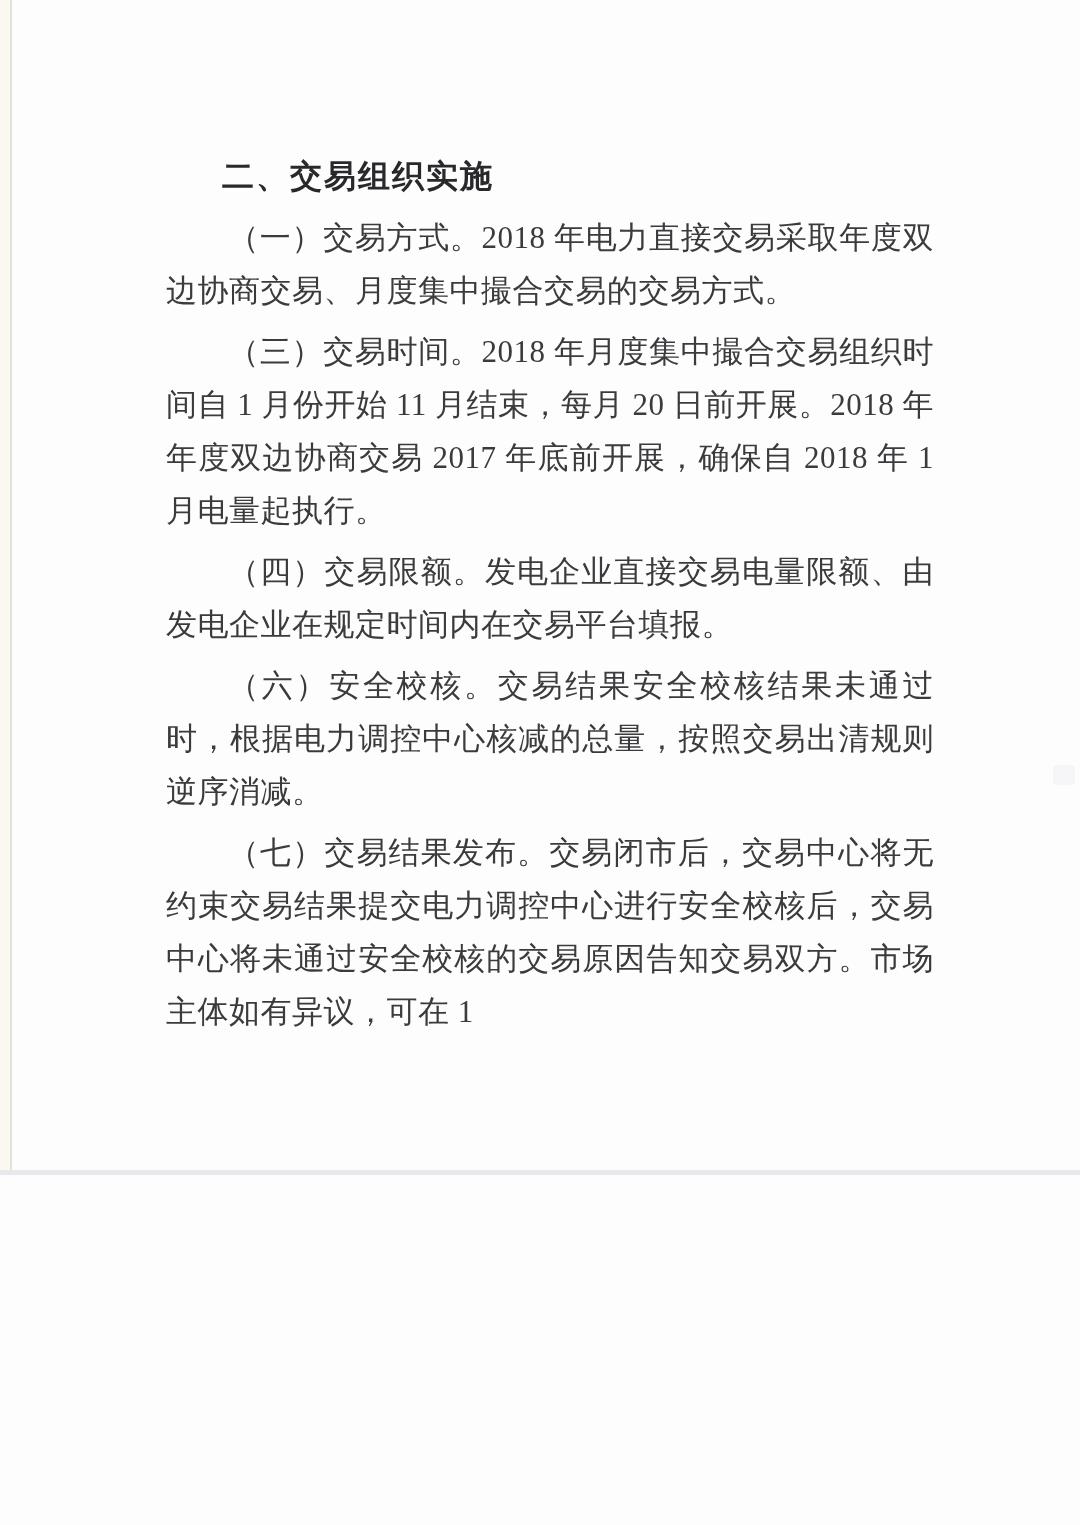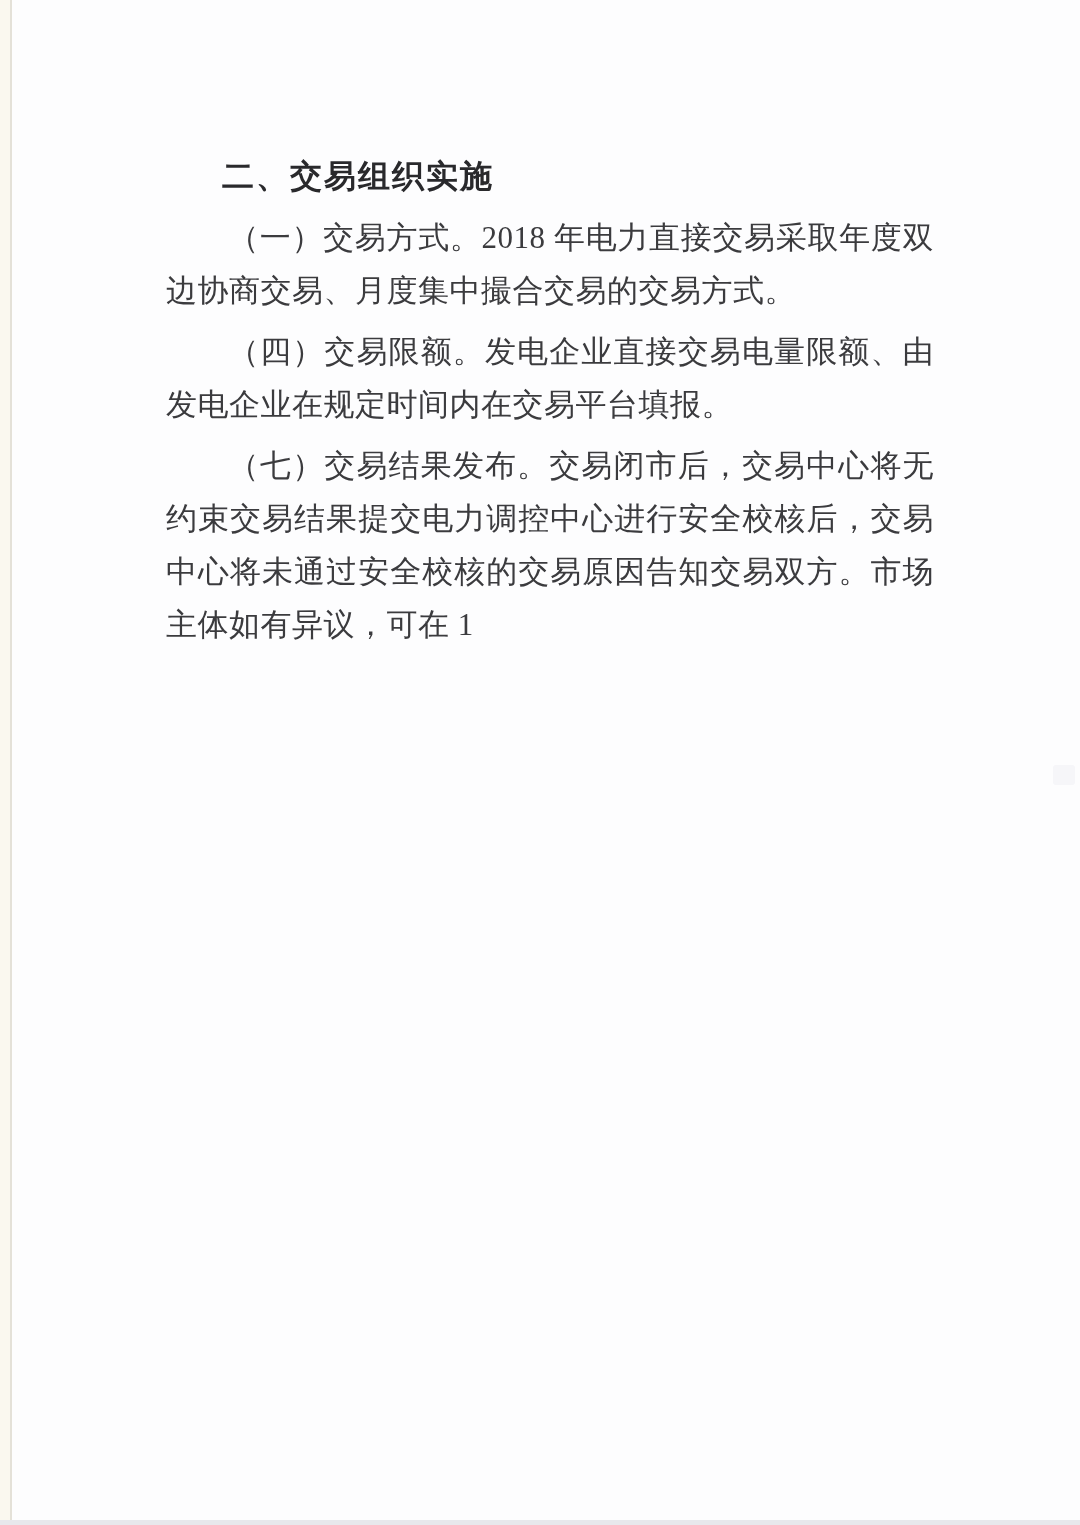--- a/index.html
+++ b/index.html
@@ -3,21 +3,21 @@
 <meta charset="utf-8">
 <style>
   html, body {
     margin: 0;
     padding: 0;
     background: #fdfdfe;
   }
   .page {
     position: relative;
     width: 1080px;
-    height: 1525px;
+    height: 1175px;
     background: #fdfdfe;
     overflow: hidden;
     font-family: "Liberation Serif", "DejaVu Serif", serif;
   }
   
   .edge-strip {
     position: absolute;
     left: 0; top: 0;
     width: 10px; height: 100%;
     background: #faf8ef;
@@ -76,21 +76,23 @@
   <div class="fold-line"></div>
   <div class="smudge"></div>
   <div class="bottom-strip"></div>
 
   <div class="content">
     <h2 class="heading">二、交易组织实施</h2>
 
     <p>（一）交易方式。2018 年电力直接交易采取年度双边协商交易、月度集中撮合交易的交易方式。</p>
 
 
+    <p>（三）交易时间。2018 年月度集中撮合交易组织时间自 1 月份开始 11 月结束，每月 20 日前开展。2018 年年度双边协商交易 2017 年底前开展，确保自 2018 年 1 月电量起执行。</p>
 
     <p>（四）交易限额。发电企业直接交易电量限额、由发电企业在规定时间内在交易平台填报。</p>
 
 
+    <p>（六）安全校核。交易结果安全校核结果未通过时，根据电力调控中心核减的总量，按照交易出清规则逆序消减。</p>
 
     <p>（七）交易结果发布。交易闭市后，交易中心将无约束交易结果提交电力调控中心进行安全校核后，交易中心将未通过安全校核的交易原因告知交易双方。市场主体如有异议，可在 1</p>
 
   </div>
 </div>
 
 </body></html>

